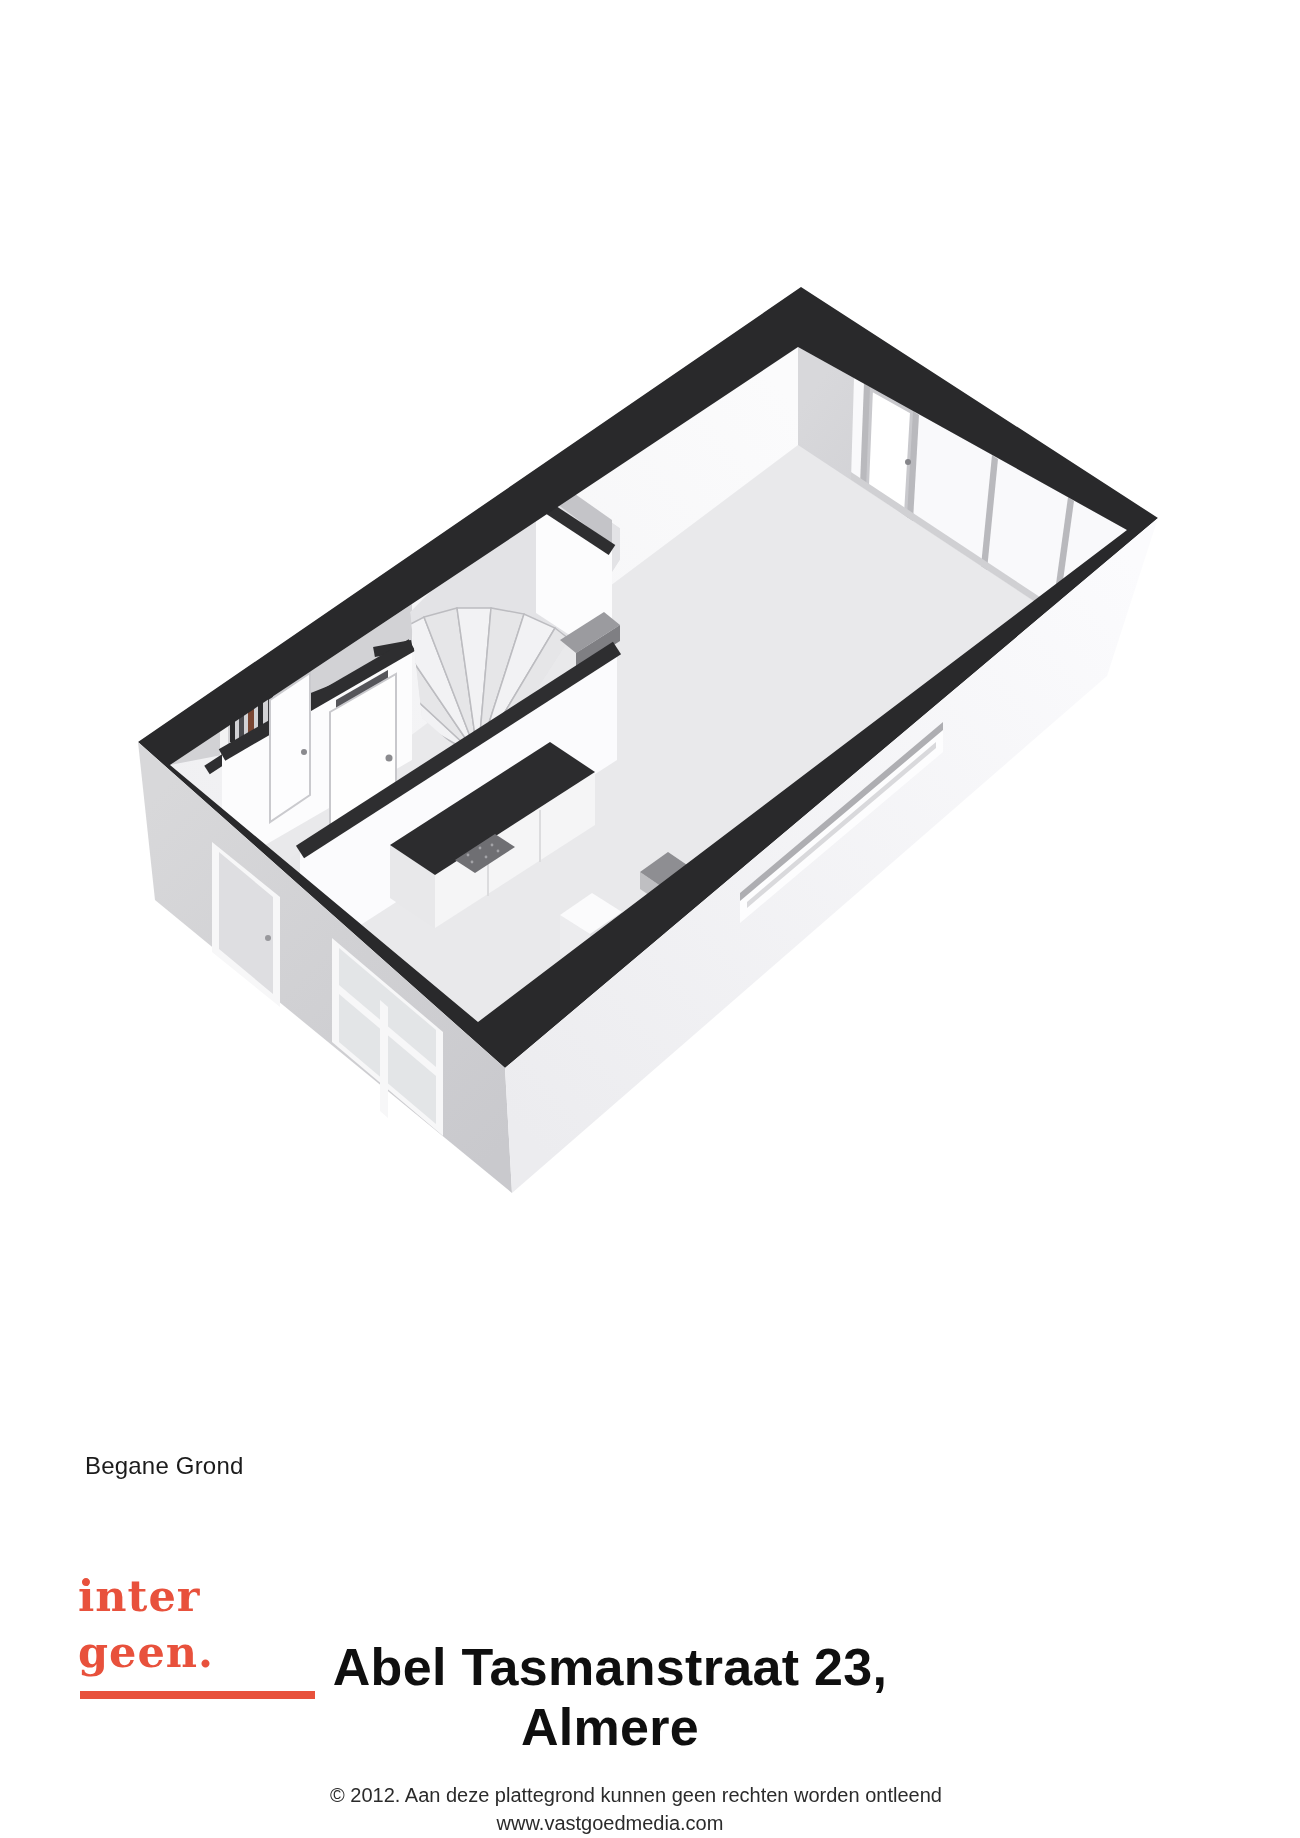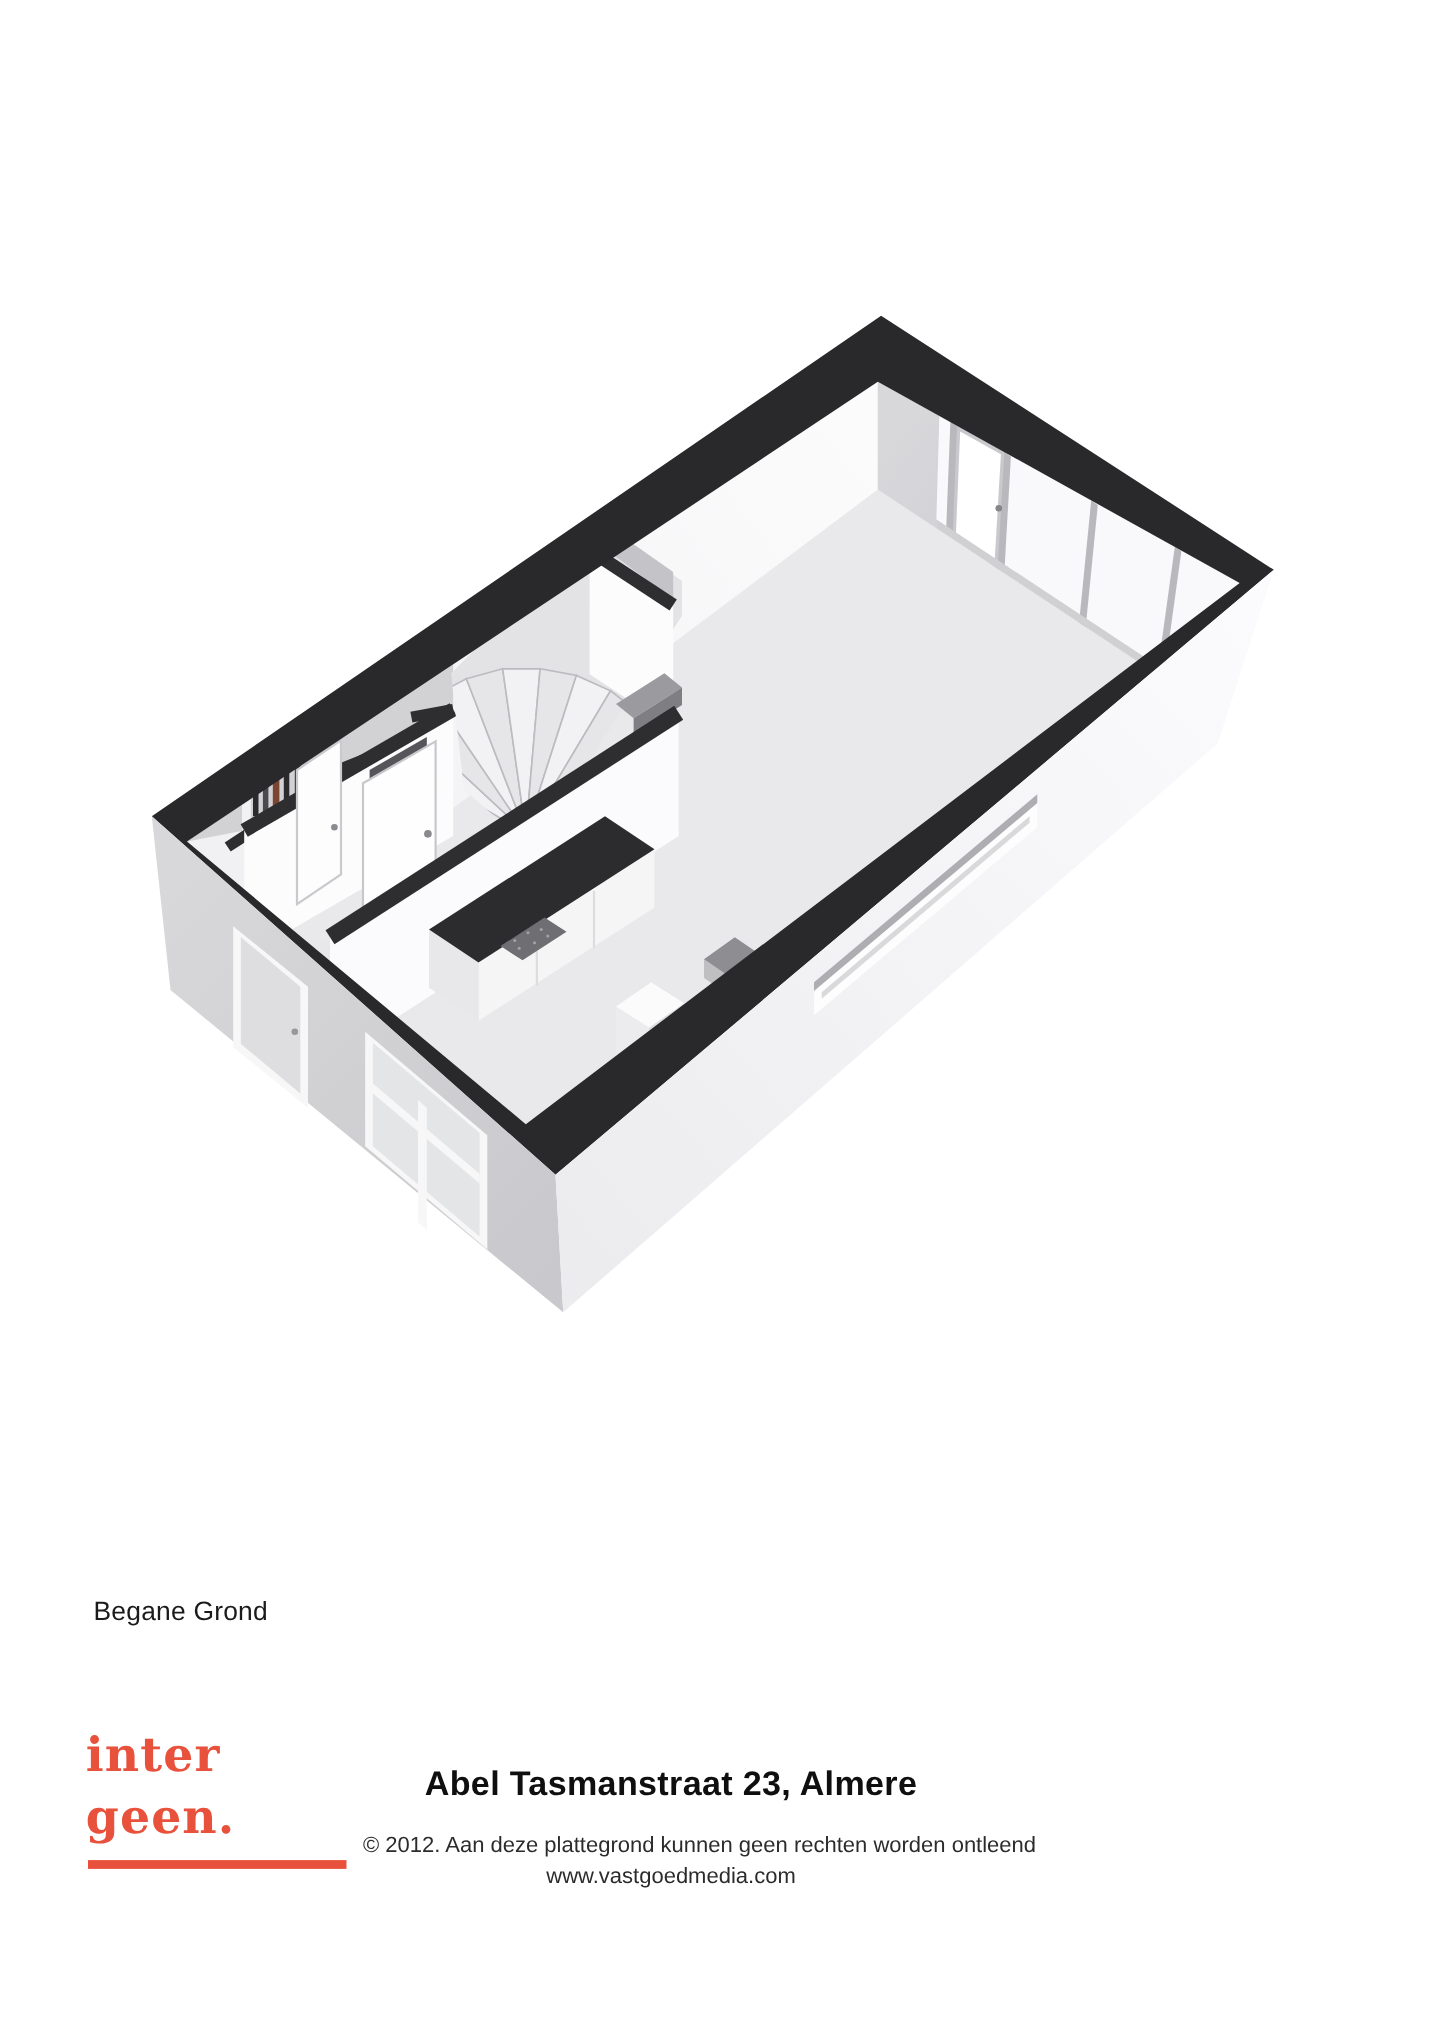--- a/index.html
+++ b/index.html
@@ -7,22 +7,22 @@
         font-family:"Liberation Sans", sans-serif;border-radius:19px;}
   #plan-svg{position:absolute;left:0;top:0;}
   .floor-label{position:absolute;left:85px;top:1452px;font-size:24px;color:#1b1b1b;
         letter-spacing:0.2px;}
   .logo{position:absolute;left:78px;top:1568px;color:#e8513c;
         font-family:"DejaVu Serif", serif;font-weight:bold;font-size:43px;line-height:56px;
         letter-spacing:1px;}
   .logo .logo-line{display:block;}
   .logo-underline{position:absolute;left:80px;top:1691px;width:235px;height:8px;background:#e8513c;}
   .footer-center{position:absolute;left:330px;top:1604px;width:560px;text-align:center;}
-  .footer-title{font-size:31px;font-weight:bold;color:#0f0f0f;letter-spacing:0.3px;
-        font-family:"Liberation Sans", sans-serif;}
+  .footer-title{font-size:52px;font-weight:bold;color:#0f0f0f;letter-spacing:0.3px;
+        font-family:"Liberation Sans", sans-serif;margin-top:33px;}
   .footer-copy{margin-top:24px;font-size:20px;color:#2b2b2b;line-height:1.4;}
   .footer-copy div{white-space:nowrap;}
   .seam{stroke:#dcdcde;stroke-width:2;}
 </style>
 </head>
 <body>
 
 <div id="page">
 
   <svg id="plan-svg" width="1300" height="1838" viewBox="0 0 1300 1838">

